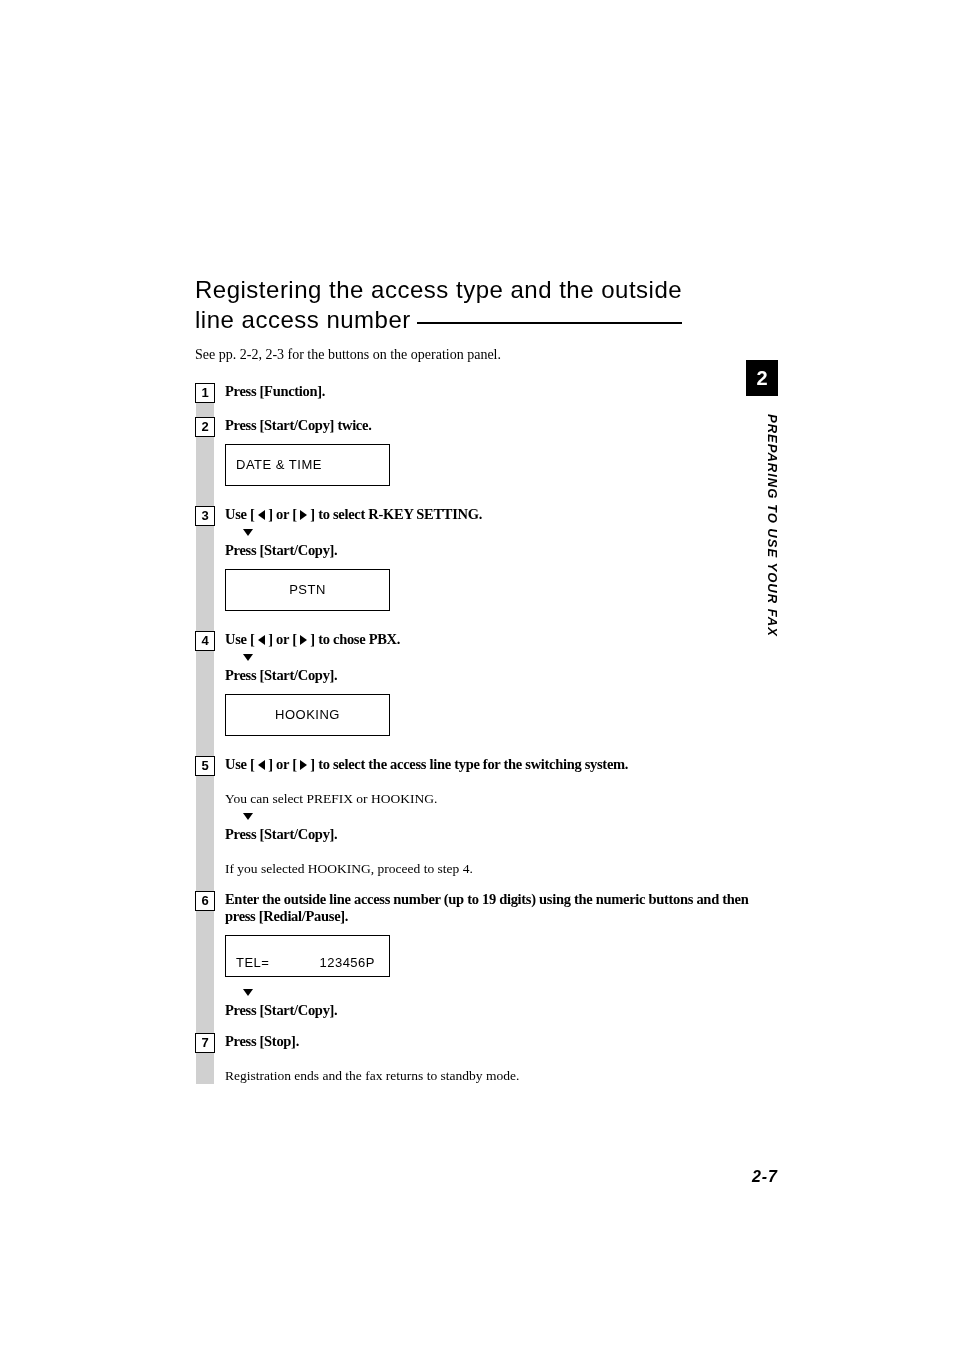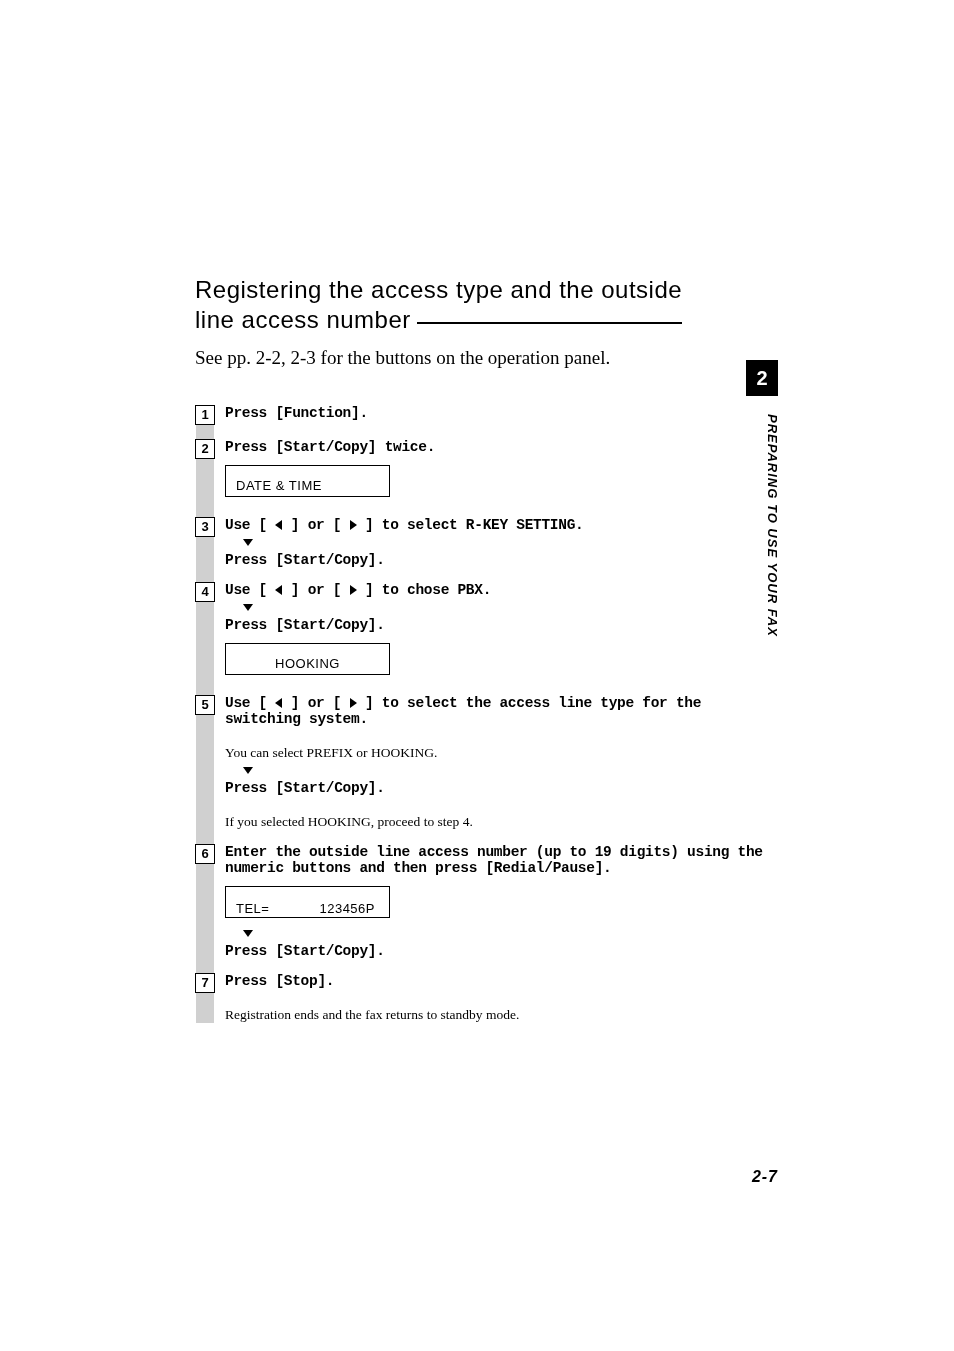--- a/index.html
+++ b/index.html
@@ -26,23 +26,23 @@
   .heading .rule {
     display: inline-block;
     border-bottom: 2px solid #000;
     width: 265px;
     vertical-align: baseline;
     margin-left: 6px;
     position: relative;
     top: -4px;
   }
   .intro {
-    font-size: 19px;
+    font-size: 14px;
     margin-top: 12px;
-    margin-bottom: 36px;
+    margin-bottom: 20px;
   }
   .steps {
     position: relative;
   }
   .step {
     display: flex;
     align-items: flex-start;
     margin-bottom: 14px;
   }
   .numbox {
@@ -58,34 +58,34 @@
     flex-shrink: 0;
     background: #fff;
     position: relative;
     z-index: 2;
   }
   .stepbody {
     flex: 1;
     font-size: 14px;
   }
   .bold {
-    font-family: Liberation Mono, monospace;
+    font-family: Liberation Serif, serif;
     font-weight: bold;
     font-size: 14.5px;
     letter-spacing: -0.3px;
   }
   .subtext {
     font-family: "Times New Roman", Times, serif;
     font-size: 13.5px;
     margin-top: 18px;
   }
   .lcd {
     border: 1px solid #000;
     width: 165px;
-    height: 32px;
+    height: 42px;
     margin-top: 10px;
     margin-bottom: 6px;
     padding: 12px 10px 0 10px;
     font-family: Arial, Helvetica, sans-serif;
     font-size: 13px;
     letter-spacing: 0.5px;
   }
   .lcd.center { text-align: center; padding-left:0; padding-right:0;}
   .lcd.tel { display:flex; justify-content: space-between; padding: 12px 14px 0 10px; align-items: center;}
   .darrow {
@@ -188,20 +188,21 @@
     </div>
 
     <div class="step">
       <div class="numbox">3</div>
       <div class="stepbody">
         <div class="bold">
           <span>Use [ </span><span class="larrow"></span><span> ] or [ </span><span class="rarrow"></span><span> ] to select R-KEY SETTING.</span>
         </div>
         <div class="darrow"></div>
         <div class="bold">Press [Start/Copy].</div>
+        <div class="lcd center">PSTN</div>
       </div>
     </div>
 
     <div class="step">
       <div class="numbox">4</div>
       <div class="stepbody">
         <div class="bold">
           <span>Use [ </span><span class="larrow"></span><span> ] or [ </span><span class="rarrow"></span><span> ] to chose PBX.</span>
         </div>
         <div class="darrow"></div>

